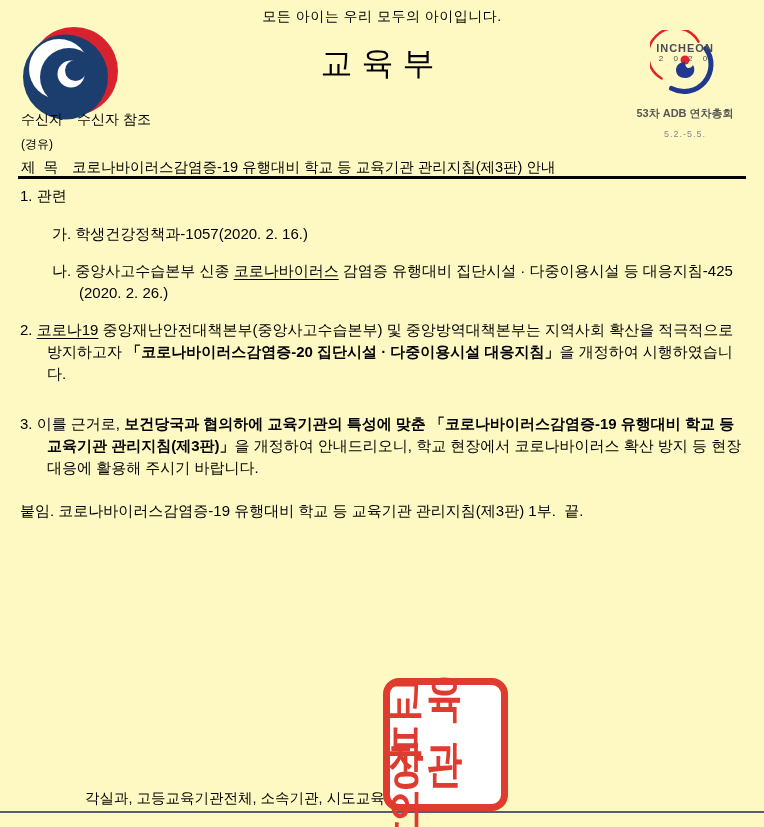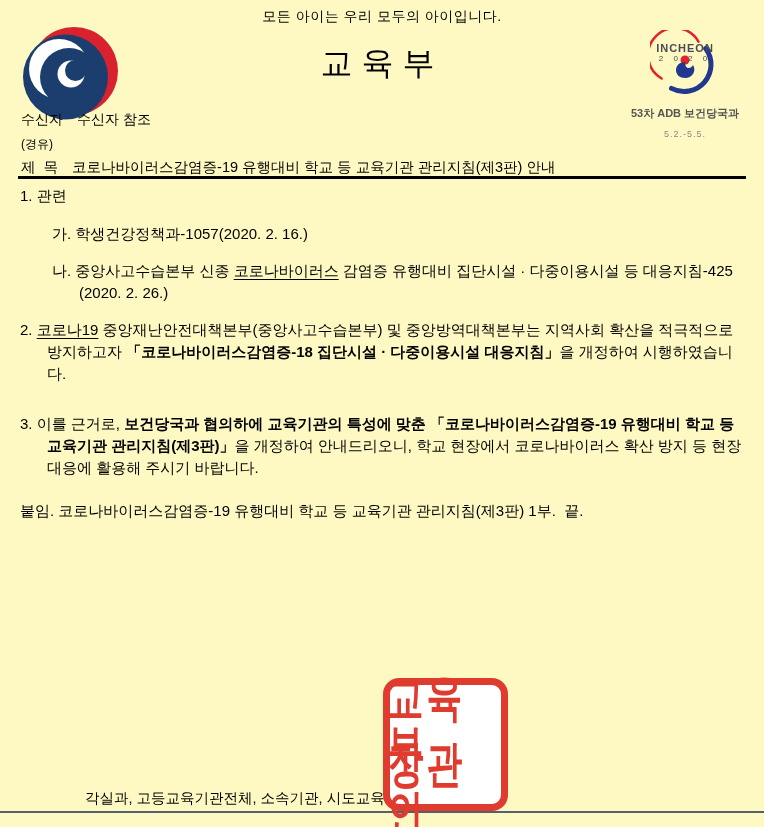--- a/index.html
+++ b/index.html
@@ -88,21 +88,21 @@
     <div id="incheon-art">
       <svg width="70" height="70" viewBox="0 0 70 70">
         <path d="M48.5,11.6 A27,27 0 1 0 11.6,48.5" fill="none" stroke="#e0232d" stroke-width="2.5" stroke-linecap="round"></path>
         <path d="M21.5,58.4 A27,27 0 0 0 55.7,18.4" fill="none" stroke="#20388f" stroke-width="5" stroke-linecap="round"></path>
         <circle cx="35" cy="30" r="4.5" fill="#e0232d"></circle>
         <path d="M35,32 c-6,0 -9,4 -9,8 c0,5 4,8 9,8 c8,0 11.5,-7.5 8,-13 c-2,4 -8,5 -8,-3 z" fill="#20388f"></path>
       </svg>
       <div id="incheon-title">INCHEON</div>
       <div id="incheon-year">2 0 2 0</div>
     </div>
-    <div id="incheon-caption">53차 ADB 보건당국과</div>
+    <div id="incheon-caption">53차 ADB 연차총회</div>
     <div id="incheon-dates">5.2.-5.5.</div>
   </div>
 
   <div id="recipient-line">
     <span>수신자</span><span class="gap"></span><span>수신자 참조</span>
   </div>
 
   <div id="via-line">(경유)</div>
 
   <div id="subject-line">
@@ -110,21 +110,21 @@
   </div>
   <div id="subject-rule"></div>
 
   <div id="doc-body">
     <div id="item1" class="para">1. 관련</div>
 
     <div id="item1a" class="para sub-item hang">가. 학생건강정책과-1057(2020. 2. 16.)</div>
 
     <div id="item1b" class="para sub-item hang"><span>나. 중앙사고수습본부 신종 </span><span class="u">코로나바이러스</span><span> 감염증 유행대비 집단시설 · 다중이용시설 등 대응지침-425 (2020. 2. 26.)</span></div>
 
-    <div id="para2" class="para hang"><span>2. </span><span class="u">코로나19</span><span> 중앙재난안전대책본부(중앙사고수습본부) 및 중앙방역대책본부는 지역사회 확산을 적극적으로 방지하고자 </span><span class="b">「코로나바이러스감염증-18 집단시설 · 다중이용시설 대응지침」</span><span>을 개정하여 시행하였습니다.</span></div>
+    <div id="para2" class="para hang"><span>2. </span><span class="u">코로나19</span><span> 중앙재난안전대책본부(중앙사고수습본부) 및 중앙방역대책본부는 지역사회 확산을 적극적으로 방지하고자 </span><span class="b">「코로나바이러스감염증-20 집단시설 · 다중이용시설 대응지침」</span><span>을 개정하여 시행하였습니다.</span></div>
 
     <div id="para3" class="para hang"><span>3. 이를 근거로, </span><span class="b">보건당국과 협의하에 교육기관의 특성에 맞춘 「코로나바이러스감염증-19 유행대비 학교 등 교육기관 관리지침(제3판)」</span><span>을 개정하여 안내드리오니, 학교 현장에서 코로나바이러스 확산 방지 등 현장 대응에 활용해 주시기 바랍니다.</span></div>
 
     <div id="attachment" class="para">붙임. 코로나바이러스감염증-19 유행대비 학교 등 교육기관 관리지침(제3판) 1부.  끝.</div>
   </div>
 
   <div id="seal">
     <div class="seal-row">교육부</div>
     <div class="seal-row">장관인</div>
   </div>

